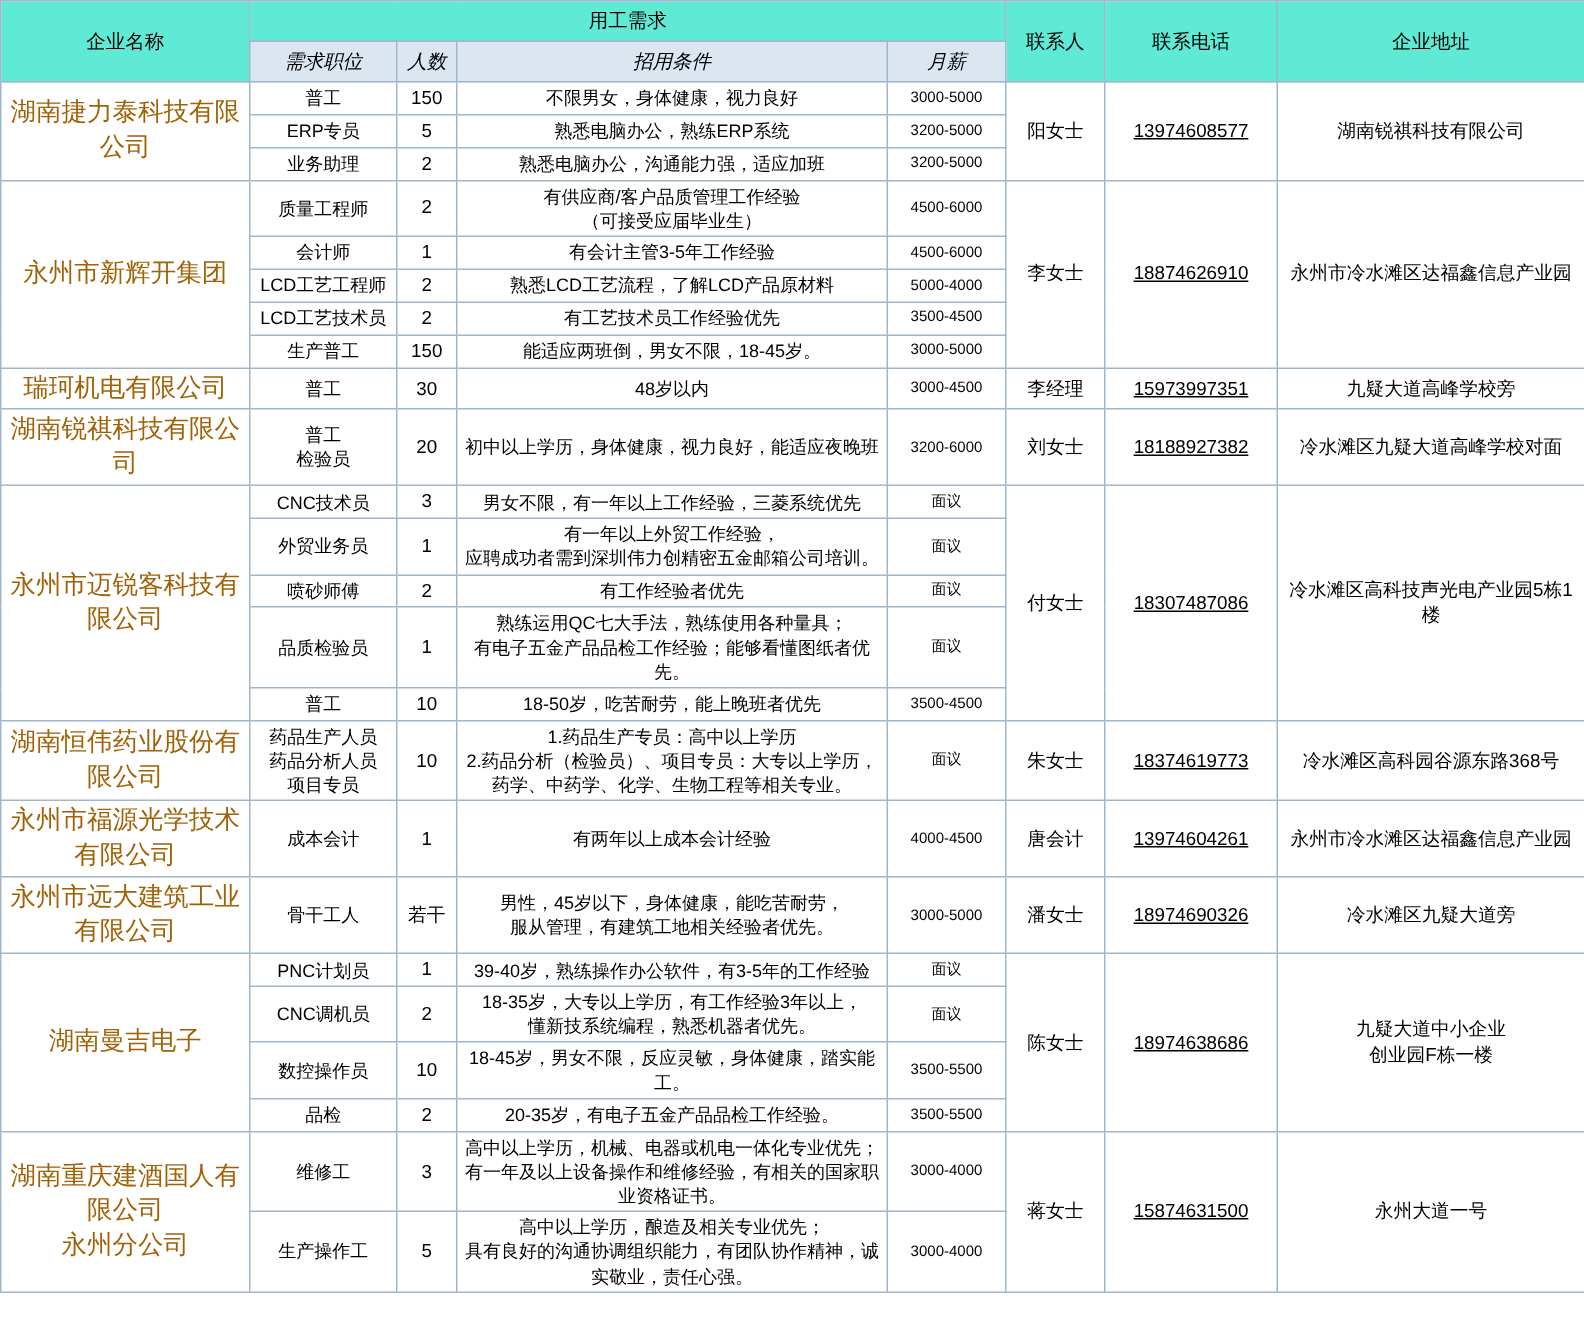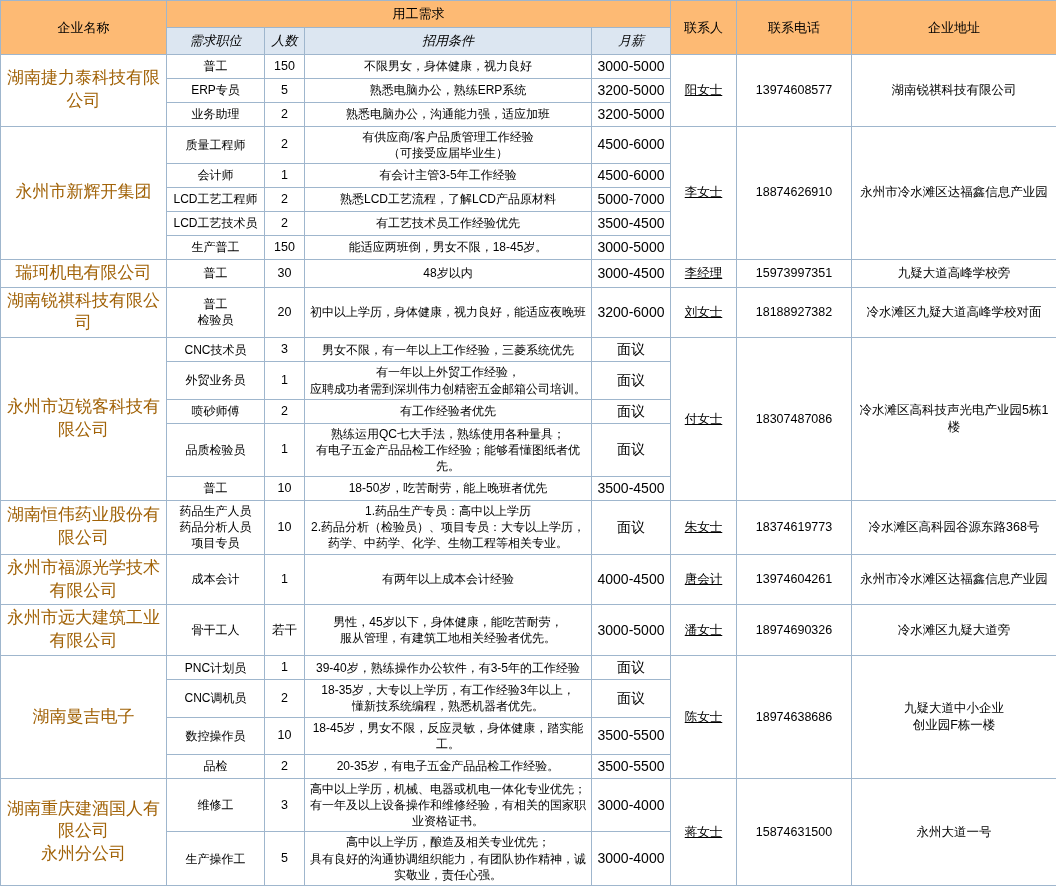--- a/index.html
+++ b/index.html
@@ -26,21 +26,21 @@
   table.recruit td, table.recruit th {
     border: 1px solid #9fb6cd;
     padding: 2px 3px;
     text-align: center;
     vertical-align: middle;
     line-height: 1.35;
     font-weight: normal;
     word-break: break-all;
   }
   .hdr {
-    background: #fdba74;
+    background: #5eead4;
     font-weight: bold;
     font-size: 13px;
     height: 22px;
   }
   .hdr-sub {
     background: #dce6f1;
     font-weight: bold;
     font-size: 13px;
     height: 22px;
     font-style: italic;
@@ -52,28 +52,28 @@
   .pos {
     font-size: 12px;
   }
   .num {
     font-size: 12.5px;
   }
   .cond {
     font-size: 12px;
   }
   .sal {
-    font-size: 14px;
+    font-size: 10px;
   }
   .contact {
     font-size: 12.5px;
-    text-decoration: underline;
   }
   .phone {
     font-size: 12.5px;
+    text-decoration: underline;
   }
   .addr {
     font-size: 12.5px;
   }
   .cell-multiline {
     white-space: pre-line;
   }
   
   col.c-company { width: 166px; }
   col.c-pos     { width: 98px; }
@@ -151,21 +151,21 @@
         <tr>
           <td class="pos cell-multiline">会计师</td>
           <td class="num">1</td>
           <td class="cond cell-multiline">有会计主管3-5年工作经验</td>
           <td class="sal">4500-6000</td>
         </tr>
         <tr>
           <td class="pos cell-multiline">LCD工艺工程师</td>
           <td class="num">2</td>
           <td class="cond cell-multiline">熟悉LCD工艺流程，了解LCD产品原材料</td>
-          <td class="sal">5000-7000</td>
+          <td class="sal">5000-4000</td>
         </tr>
         <tr>
           <td class="pos cell-multiline">LCD工艺技术员</td>
           <td class="num">2</td>
           <td class="cond cell-multiline">有工艺技术员工作经验优先</td>
           <td class="sal">3500-4500</td>
         </tr>
         <tr>
           <td class="pos cell-multiline">生产普工</td>
           <td class="num">150</td>

